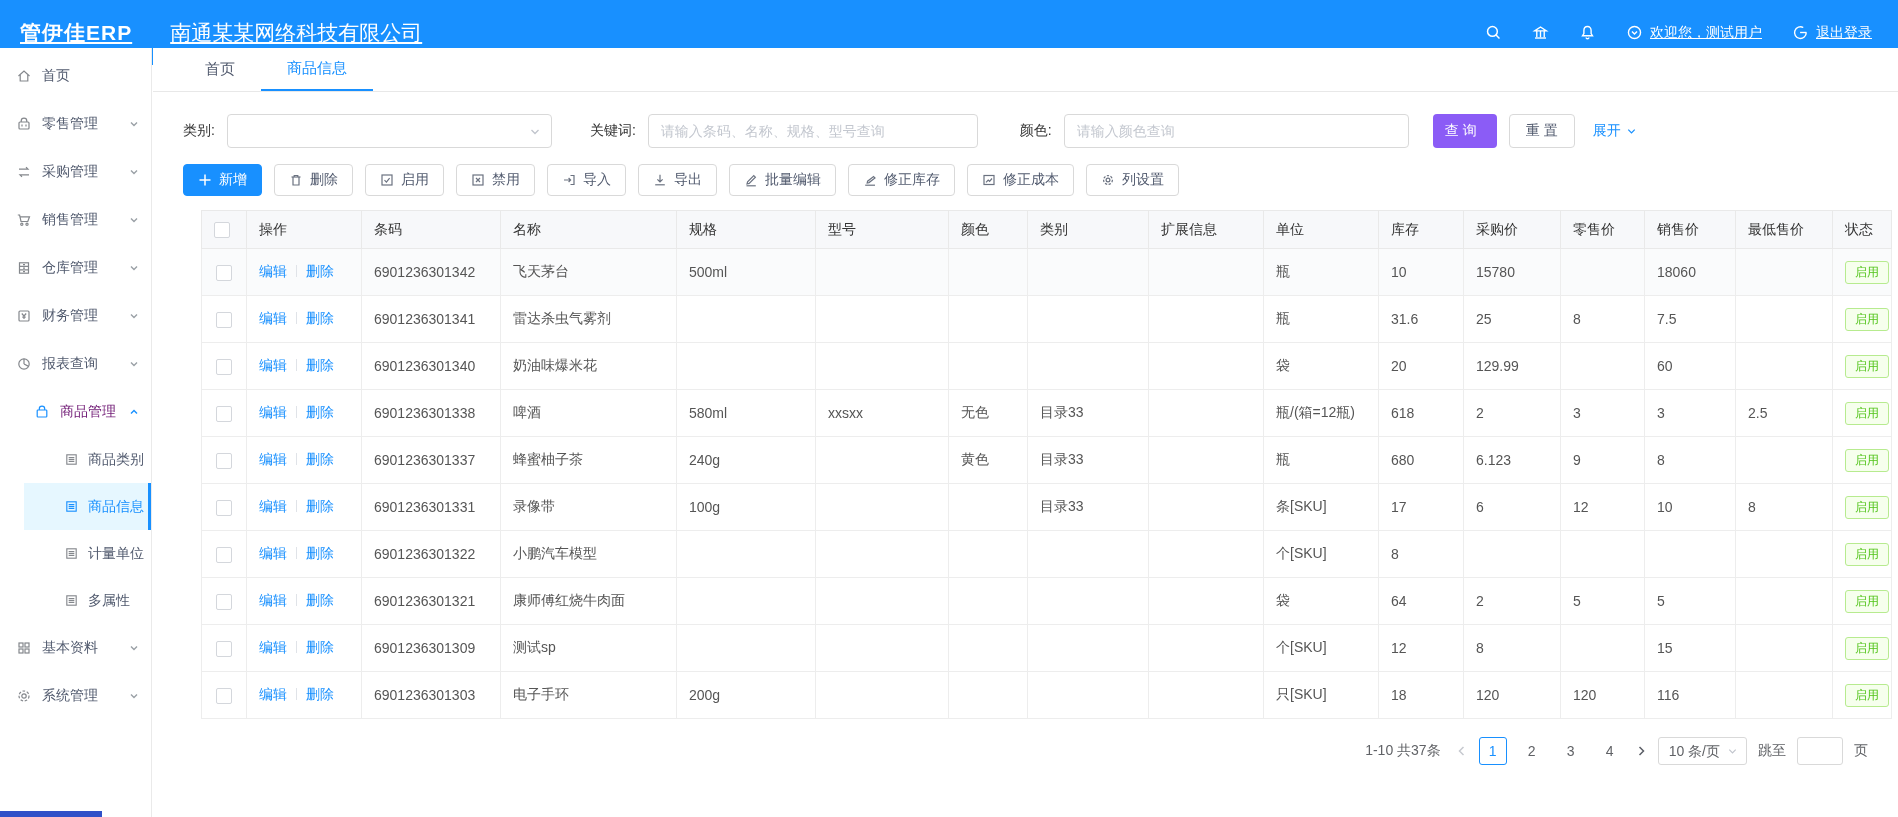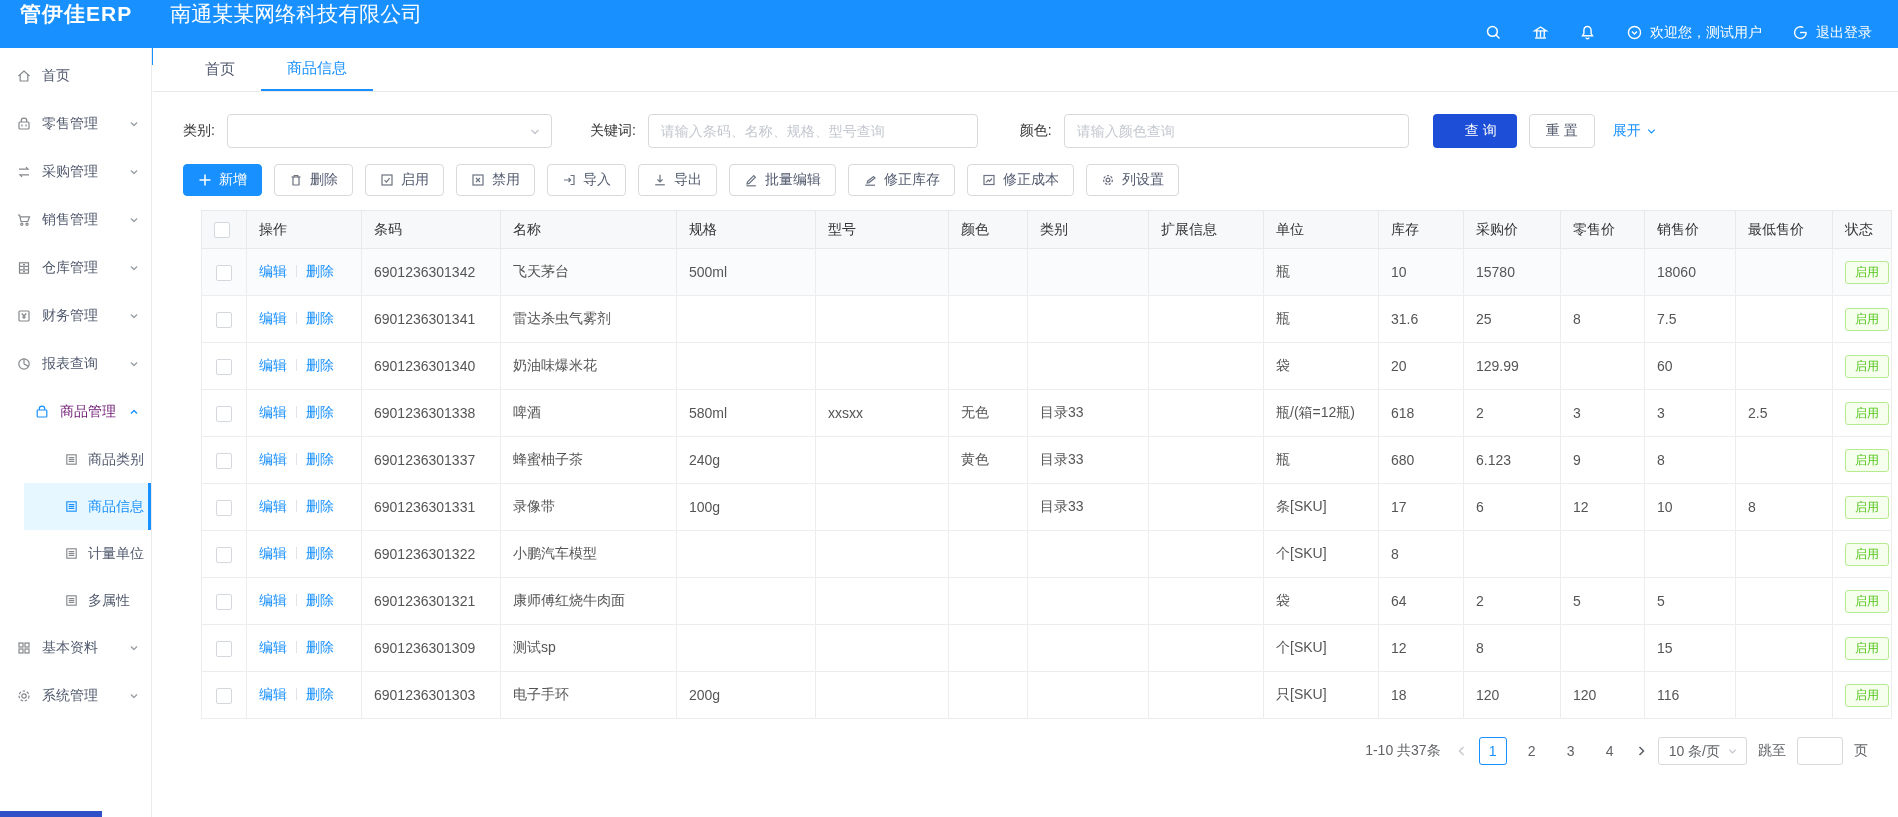--- a/index.html
+++ b/index.html
@@ -6,21 +6,21 @@
   html, body { width: 1898px; height: 817px; overflow: hidden; }
   body {
     font-family: "Liberation Sans", "DejaVu Sans", sans-serif;
     font-size: 14px; color: #515a6e; background: #fff; position: relative;
   }
   svg { display: block; }
 
   
   .topbar {
     position: absolute; top: 0; left: 0; right: 0; height: 65px;
-    background: #1890ff; display: flex; color: #fff;
+    background: #1890ff; display: flex; align-items: center; color: #fff; text-decoration: underline;
   }
   .logo { font-size: 21px; font-weight: 700; padding: 0 20px; letter-spacing: 1px; white-space: nowrap; }
   .company { font-size: 21px; margin-left: 18px; }
   .topbar-right { margin-left: auto; display: flex; align-items: center; gap: 30px; padding-right: 26px; }
   .top-icon { width: 17px; height: 17px; color: #fff; cursor: pointer; }
   .top-user, .top-logout { display: flex; align-items: center; gap: 7px; cursor: pointer; font-size: 14px; }
 
   
   .sidebar {
     position: absolute; top: 48px; left: 0; bottom: 0; width: 152px;
@@ -63,21 +63,21 @@
   .f-input {
     height: 34px; border: 1px solid #d9d9d9; border-radius: 4px; padding: 0 12px;
     font-size: 14px; color: #333; font-family: "Liberation Sans", "DejaVu Sans", sans-serif; outline: none;
   }
   .f-input::placeholder { color: #c3c7cf; }
   .kw-label { margin-left: 38px; }
   .kw-input { width: 330px; }
   .color-label { margin-left: 42px; }
   .color-input { width: 345px; }
   .btn { border: none; border-radius: 4px; cursor: pointer; font-size: 14px; font-family: inherit; }
-  .btn-search { margin-left: 24px; height: 34px; padding: 0 16px 0 32px; background: #1d4ed8; color: #fff; letter-spacing: 4px; }
+  .btn-search { margin-left: 24px; height: 34px; padding: 0 16px 0 12px; background: #8b5cf6; color: #fff; letter-spacing: 4px; }
   .btn-reset { margin-left: 12px; height: 34px; padding: 0 12px 0 16px; background: #fff; color: #515a6e; border: 1px solid #d9d9d9; letter-spacing: 4px; }
   .expand-link { margin-left: 18px; color: #1890ff; display: flex; align-items: center; gap: 5px; cursor: pointer; }
   .expand-link .chev { width: 11px; height: 11px; }
 
   
   .toolbar { display: flex; align-items: center; gap: 12px; margin: 16px 30px 14px 30px; }
   .tb-btn {
     height: 32px; padding: 0 14px; border: 1px solid #d9d9d9; border-radius: 4px;
     background: #fff; color: #515a6e; font-size: 14px; display: flex; align-items: center; gap: 7px;
     cursor: pointer; font-family: inherit; white-space: nowrap;

